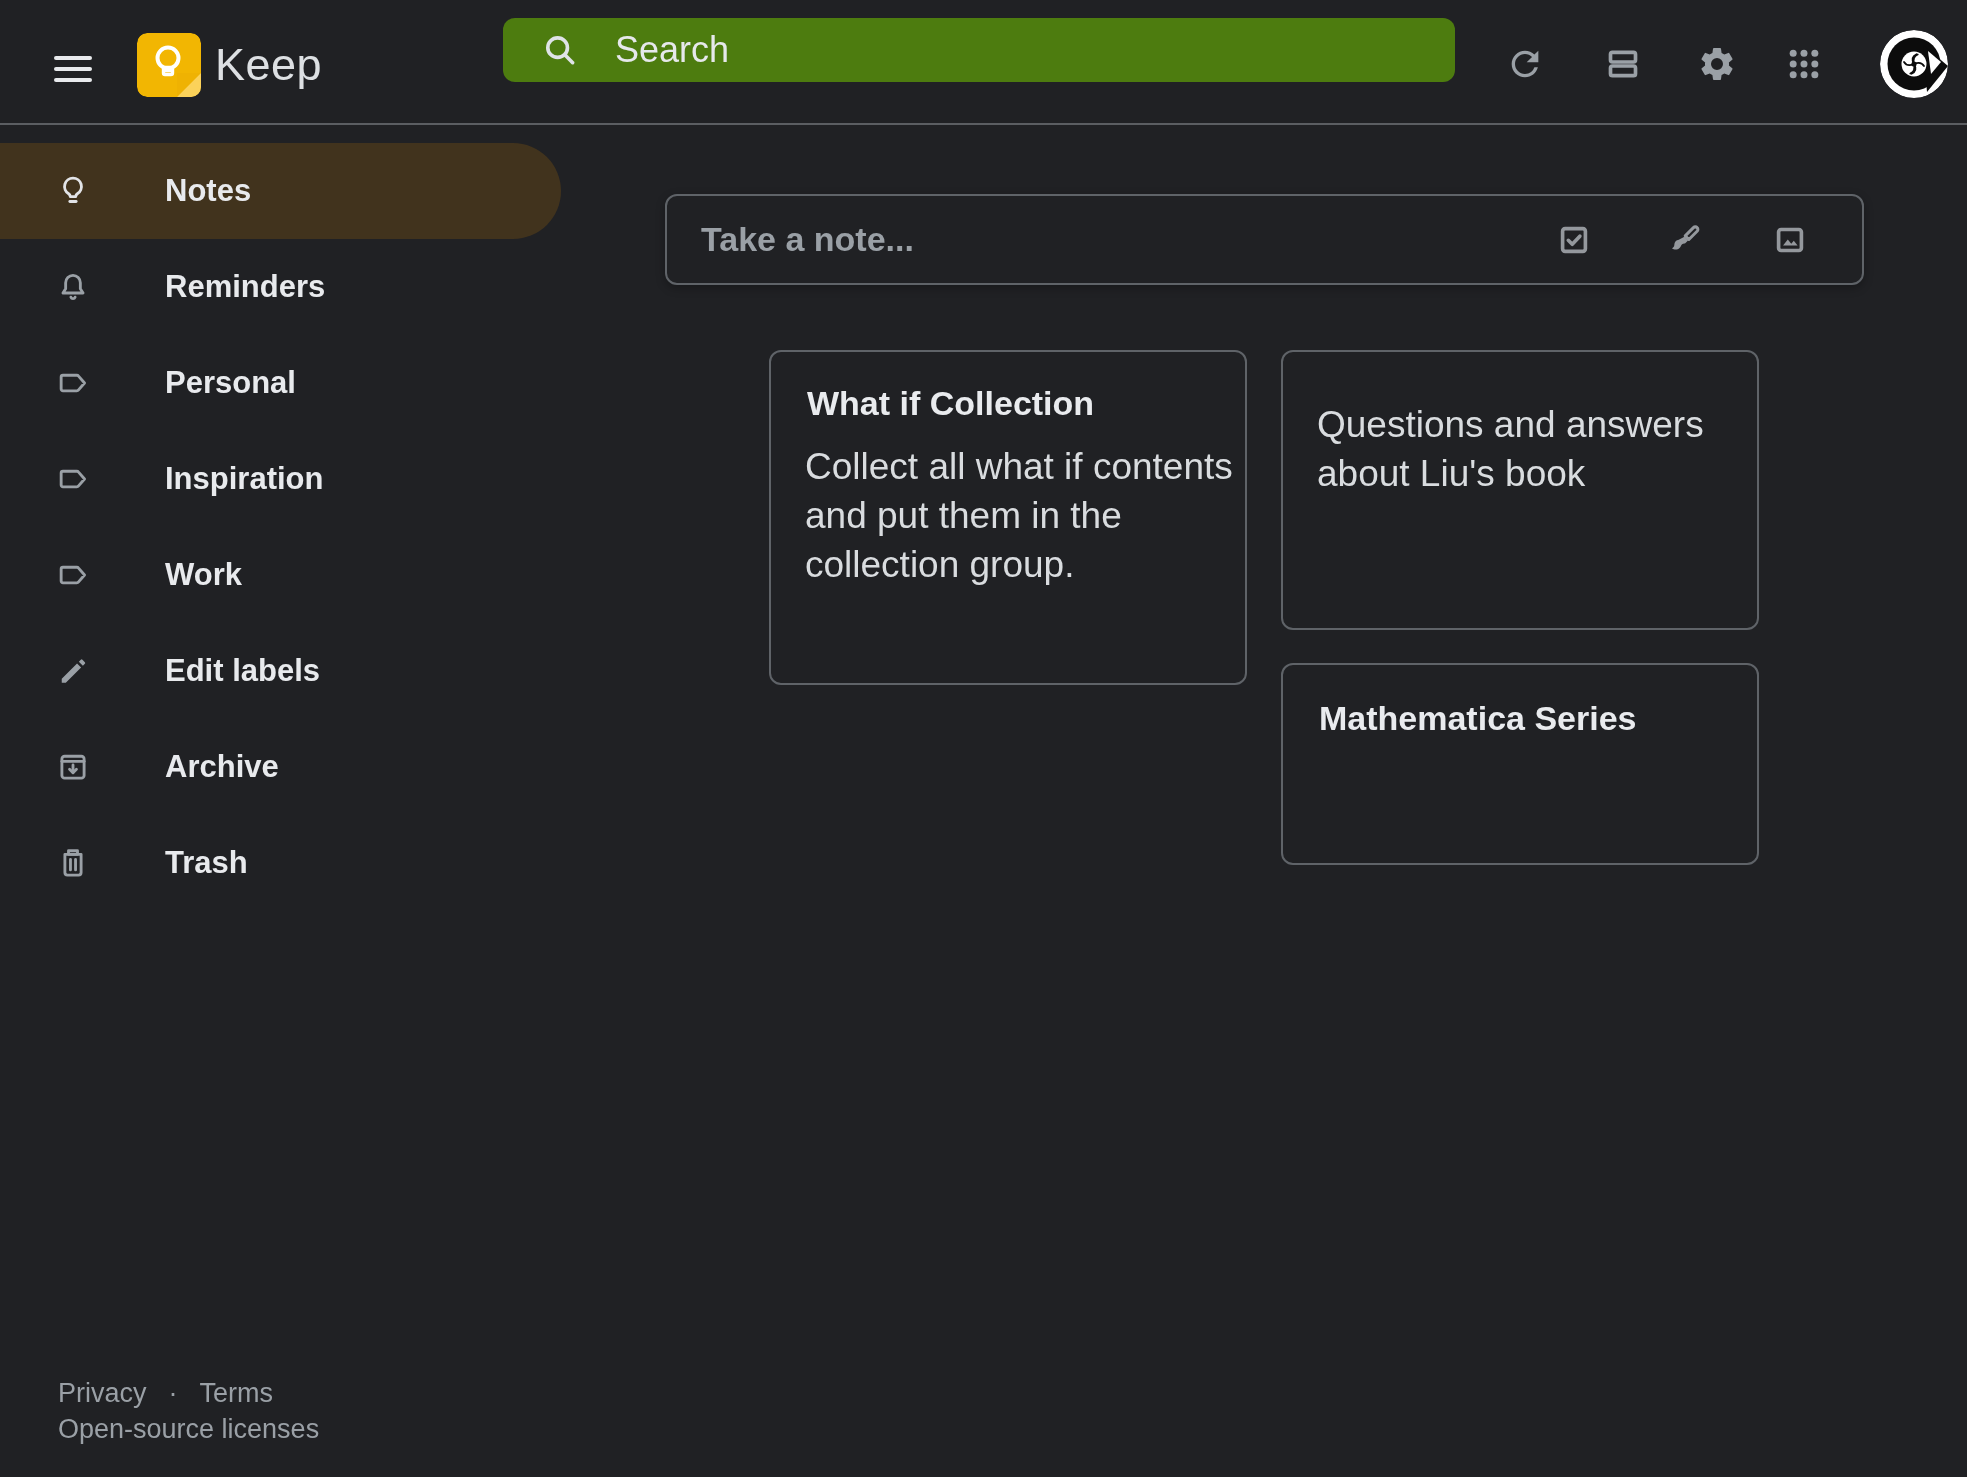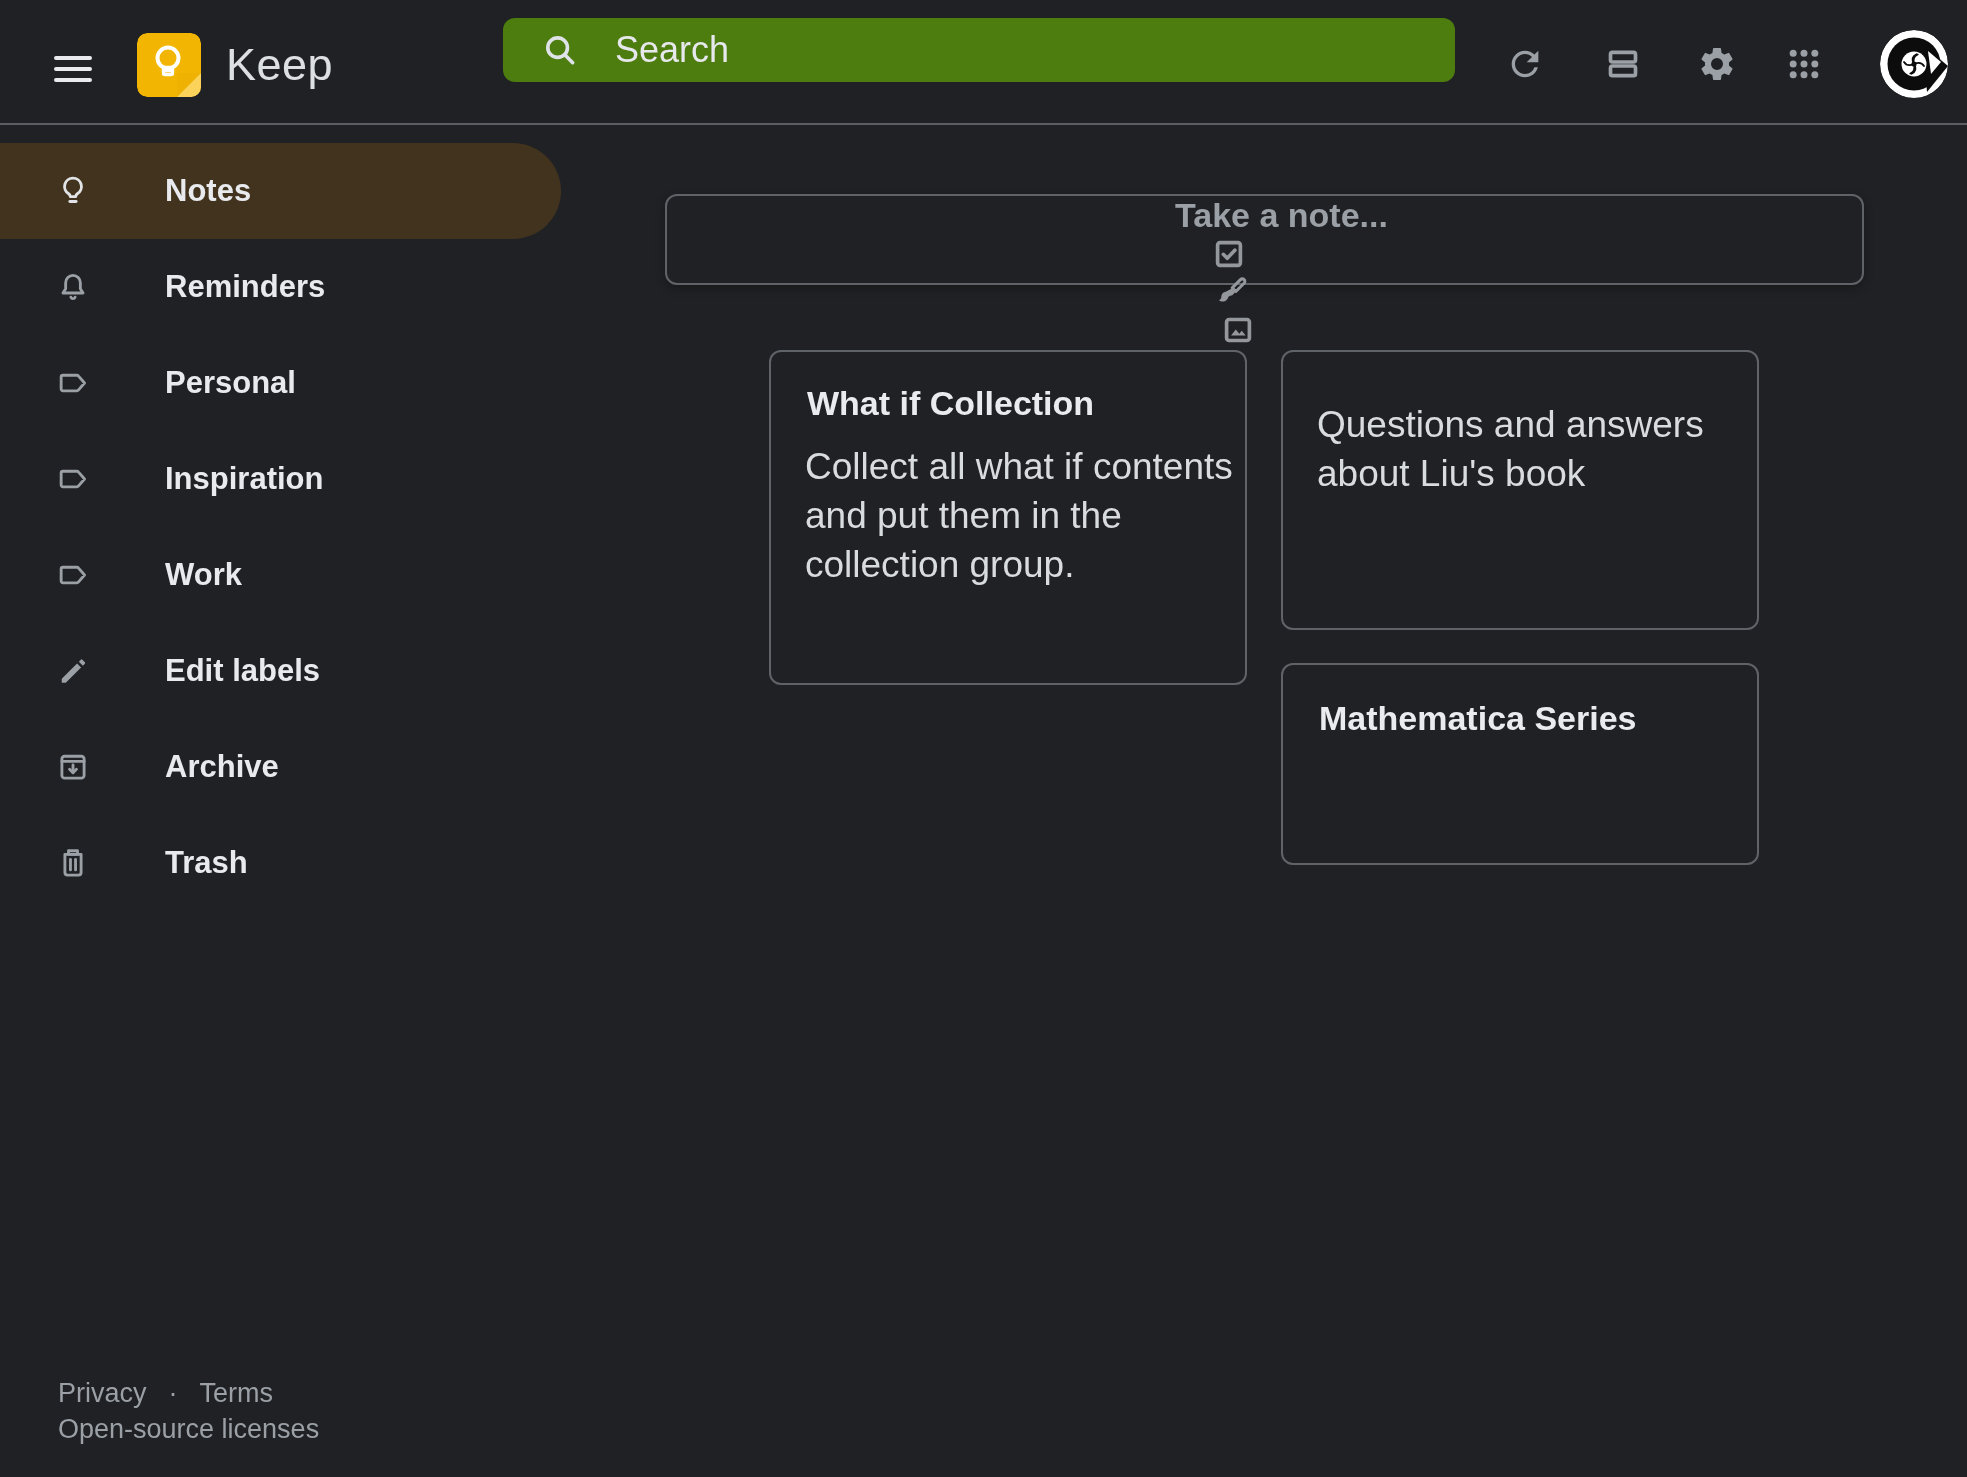--- a/index.html
+++ b/index.html
@@ -19,21 +19,21 @@
   }
   .hamburger {
     position:absolute; left:54px; top:56px; width:38px; height:26px;
     display:flex; flex-direction:column; justify-content:space-between; cursor:pointer;
   }
   .hamburger span { display:block; height:4px; width:100%; background:#e8eaed; border-radius:2px; }
 
   .logo { position:absolute; left:137px; top:33px; width:64px; height:64px; }
 
   .app-title {
-    position:absolute; left:226px; top:40px; font-size:45px; line-height:50px;
+    position:absolute; left:215px; top:40px; font-size:45px; line-height:50px;
     color:#dde0e3; letter-spacing:0.5px;
   }
 
   .searchbar {
     position:absolute; left:503px; top:18px; width:952px; height:64px;
     background:#4d7c0f; border-radius:12px; display:flex; align-items:center; cursor:text;
   }
   .searchbar .mag { margin-left:38px; width:38px; height:38px; flex:0 0 auto; }
   .searchbar .ph { margin-left:36px; font-size:36px; color:#e6e8eb; }
 
@@ -56,21 +56,21 @@
   .side-item .s-icon { margin-left:55px; width:36px; height:36px; flex:0 0 auto; }
   .side-item .s-icon svg { width:36px; height:36px; display:block; }
   .side-item .s-label { margin-left:74px; font-size:31px; font-weight:600; color:#e8eaed; }
   .side-item.active { background:#41331d; color:#e2e4e7; }
 
   
   .note-input {
     position:absolute; left:665px; top:194px; width:1199px; height:91px;
     border:2px solid #5f6368; border-radius:12px; background:#202124;
     box-shadow:0 3px 10px rgba(0,0,0,0.28);
-    display:flex; align-items:center; cursor:text;flex-direction:column;
+    display:flex; align-items:center; cursor:text;
   }
   .note-input .ni-ph { margin-left:34px; font-size:34px; font-weight:600; color:#9aa0a6; flex:1 1 auto; }
   .ni-btn { width:38px; height:38px; color:#94989d; cursor:pointer; flex:0 0 auto; }
   .ni-btn svg { width:38px; height:38px; display:block; }
   .ni-check { margin-right:71px; }
   .ni-brush { margin-right:69px; }
   .ni-image { margin-right:53px; }
 
   
   .card {

